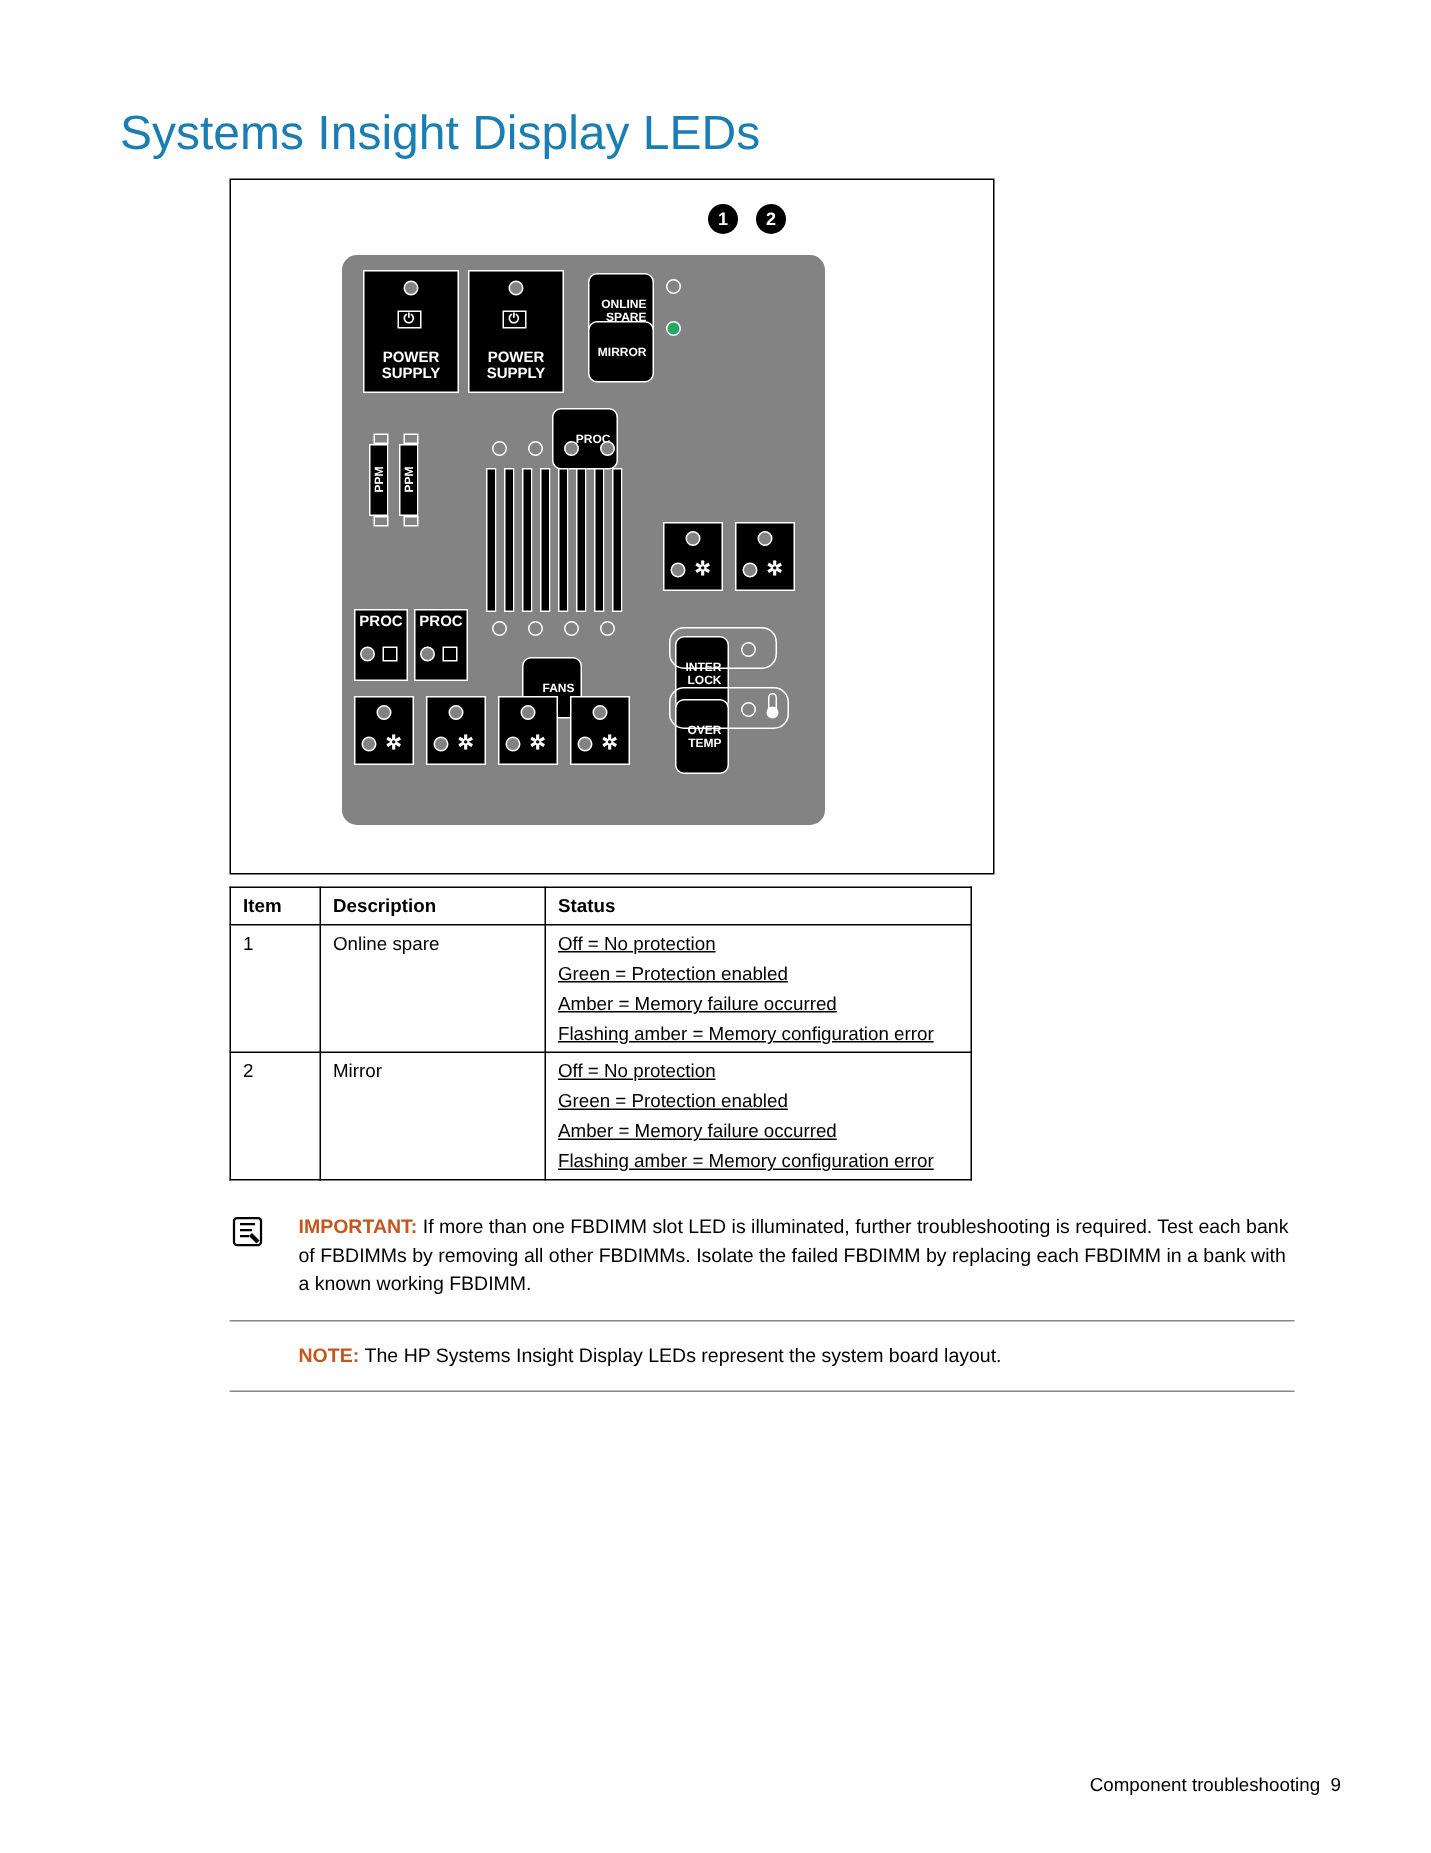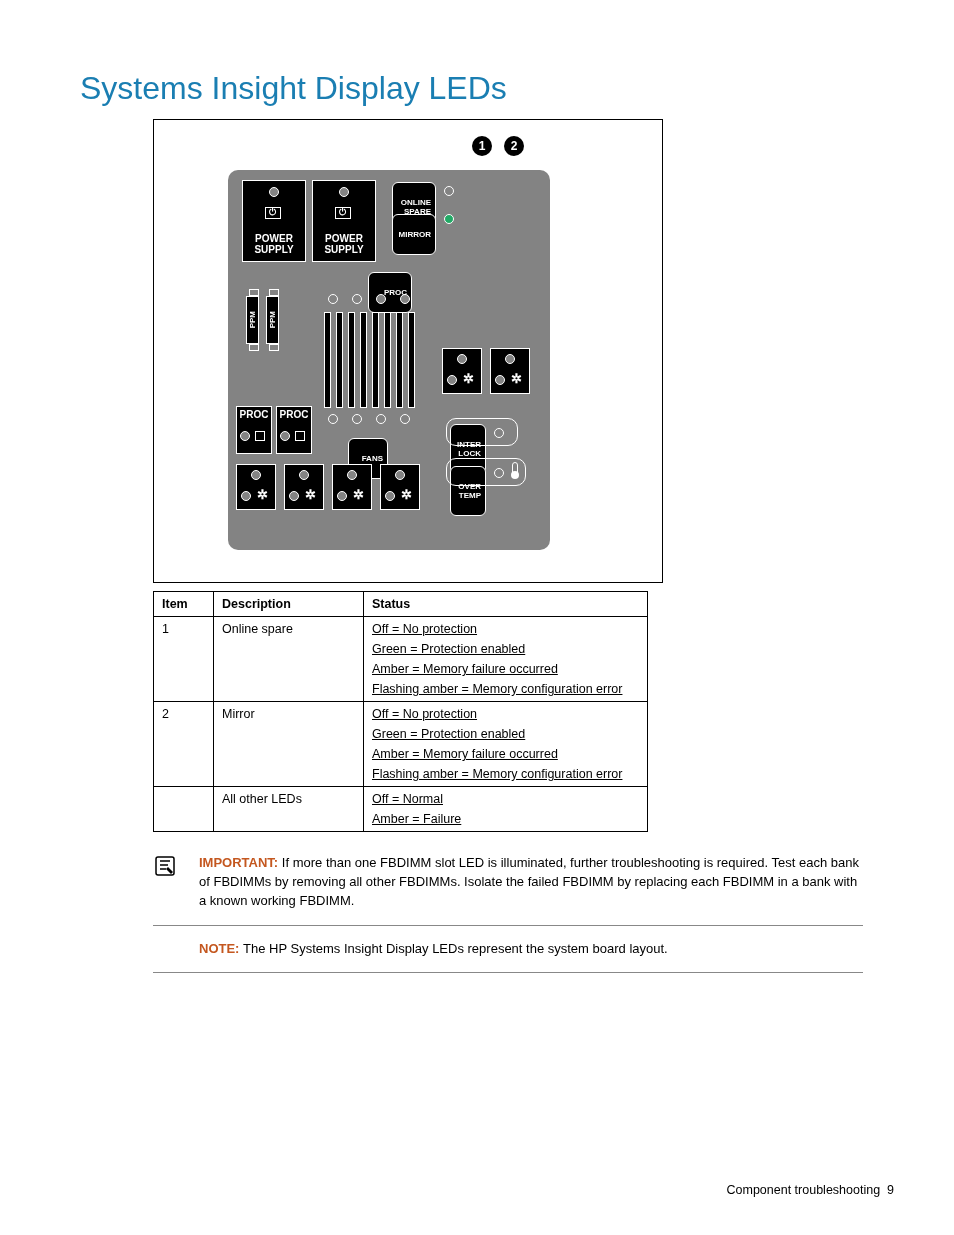--- a/index.html
+++ b/index.html
@@ -242,28 +242,20 @@
     <tr>
       <td>2</td>
       <td>Mirror</td>
       <td class="status">
         <div>Off = No protection</div>
         <div>Green = Protection enabled</div>
         <div>Amber = Memory failure occurred</div>
         <div>Flashing amber = Memory configuration error</div>
       </td>
     </tr>
-    <tr>
-      <td></td>
-      <td>All other LEDs</td>
-      <td class="status">
-        <div>Off = Normal</div>
-        <div>Amber = Failure</div>
-      </td>
-    </tr>
   </tbody>
 </table>
 
 <div class="note-block">
   <div class="icon-col note-icon">
     <svg viewBox="0 0 24 24">
         <rect x="3" y="3" width="18" height="18" rx="2" fill="none" stroke="#000" stroke-width="1.5"></rect>
         <path d="M7 7 L17 7 M7 11 L15 11 M7 15 L13 15" stroke="#000" stroke-width="1.5"></path>
         <path d="M15 13 L20 18 L18 20 L13 15 Z" fill="#000"></path>
       </svg>

